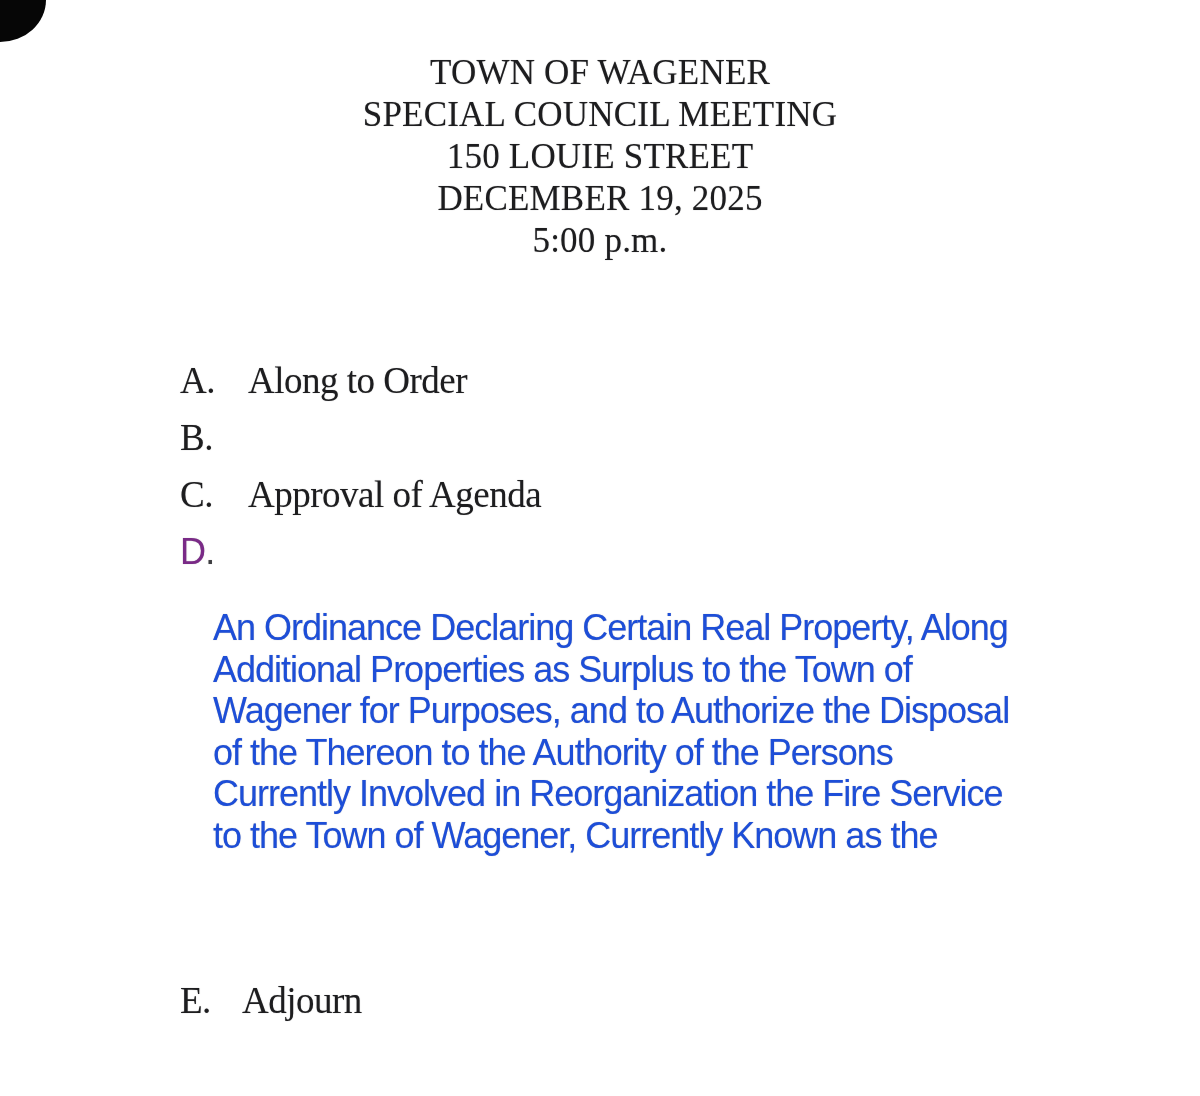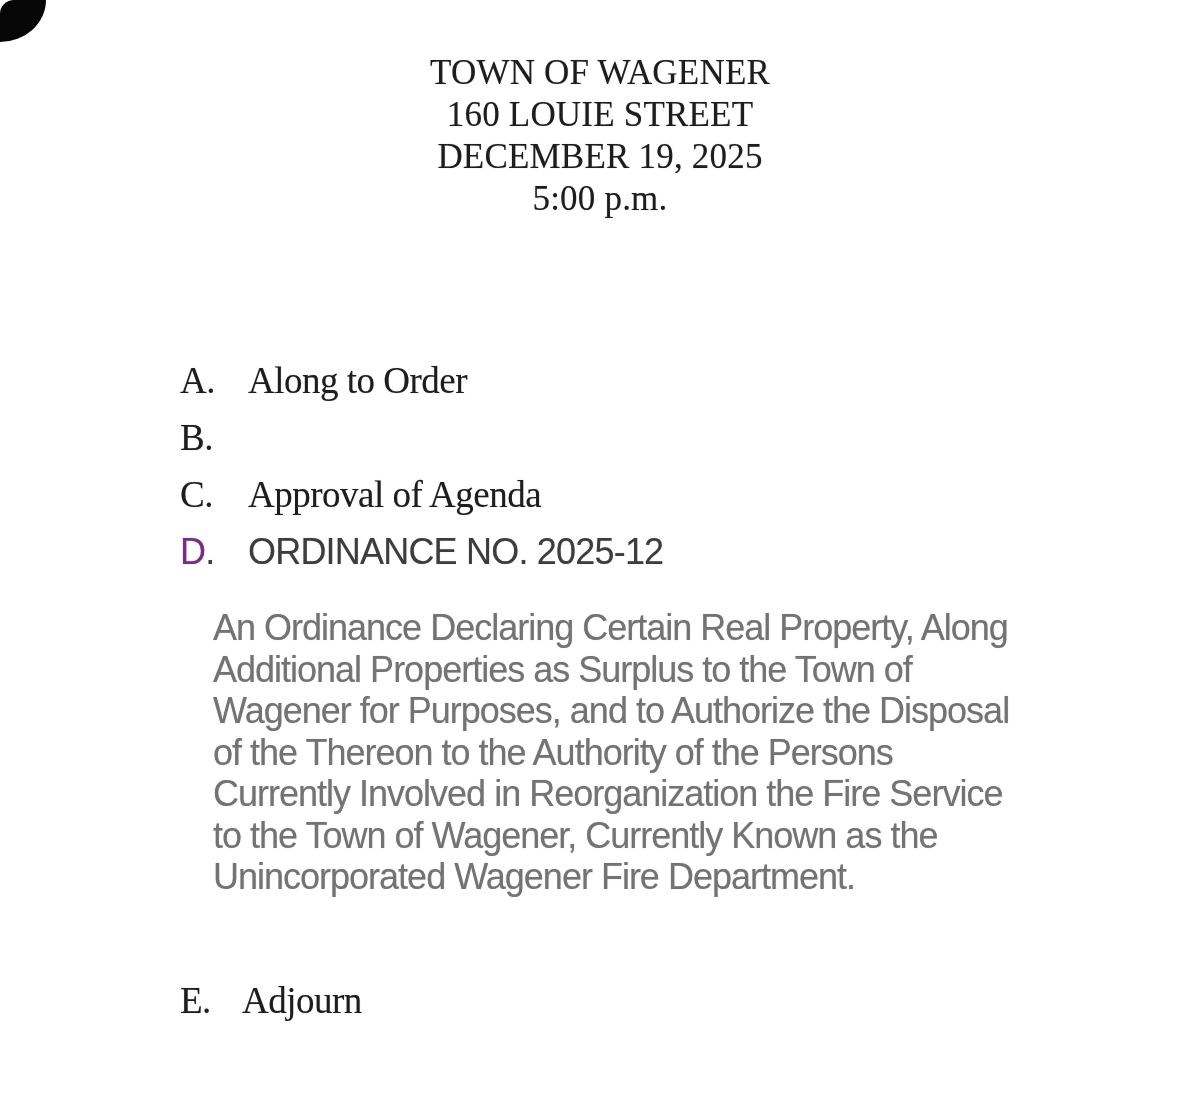--- a/index.html
+++ b/index.html
@@ -8,21 +8,20 @@
     background: #ffffff;
   }
   #page {
     position: relative;
     width: 1200px;
     height: 1096px;
     background: #ffffff;
     overflow: hidden;
     font-family: "Liberation Serif", serif;
     color: #1d1d1f;
-    border-radius: 14px;
   }
   
   .corner-artifact {
     position: absolute;
     top: 0;
     left: 0;
     width: 46px;
     height: 42px;
     background: #060606;
     border-bottom-right-radius: 100% 100%;
@@ -77,21 +76,21 @@
   }
   
   .ordinance-paragraph {
     position: absolute;
     top: 607px;
     left: 213px;
     font-family: "Liberation Sans", sans-serif;
     font-size: 36px;
     line-height: 41.5px;
     letter-spacing: -1px;
-    color: #737373;
+    color: #1d4ed8;
     text-shadow: 0 0 1px rgba(61,61,64,0.35);
     white-space: nowrap;
   }
   
   .closing-item {
     position: absolute;
     top: 982px;
     left: 180px;
     display: flex;
     align-items: center;
@@ -110,51 +109,50 @@
 </style>
 </head>
 <body>
 
 <div id="page">
 
   <div class="corner-artifact"></div>
 
   <div class="doc-header">
     <div>TOWN OF WAGENER</div>
-    <div>160 LOUIE STREET</div>
+    <div>SPECIAL COUNCIL MEETING</div>
+    <div>150 LOUIE STREET</div>
     <div>DECEMBER 19, 2025</div>
     <div>5:00 p.m.</div>
   </div>
 
   <div class="agenda">
     <div class="agenda-item">
       <span class="letter">A.</span>
       <span class="label">Along to Order</span>
     </div>
     <div class="agenda-item">
       <span class="letter">B.</span>
     </div>
     <div class="agenda-item">
       <span class="letter">C.</span>
       <span class="label">Approval of Agenda</span>
     </div>
     <div class="agenda-item sans">
       <span class="letter"><span class="accent">D</span><span class="dot">.</span></span>
-      <span class="label">ORDINANCE NO. 2025-12</span>
     </div>
   </div>
 
   <div class="ordinance-paragraph">
     <div>An Ordinance Declaring Certain Real Property, Along</div>
     <div>Additional Properties as Surplus to the Town of</div>
     <div>Wagener for Purposes, and to Authorize the Disposal</div>
     <div>of the Thereon to the Authority of the Persons</div>
     <div>Currently Involved in Reorganization the Fire Service</div>
     <div>to the Town of Wagener, Currently Known as the</div>
-    <div>Unincorporated Wagener Fire Department.</div>
   </div>
 
   <div class="closing-item">
     <span class="letter">E.</span>
     <span class="label">Adjourn</span>
   </div>
 
 </div>
 
 </body></html>

